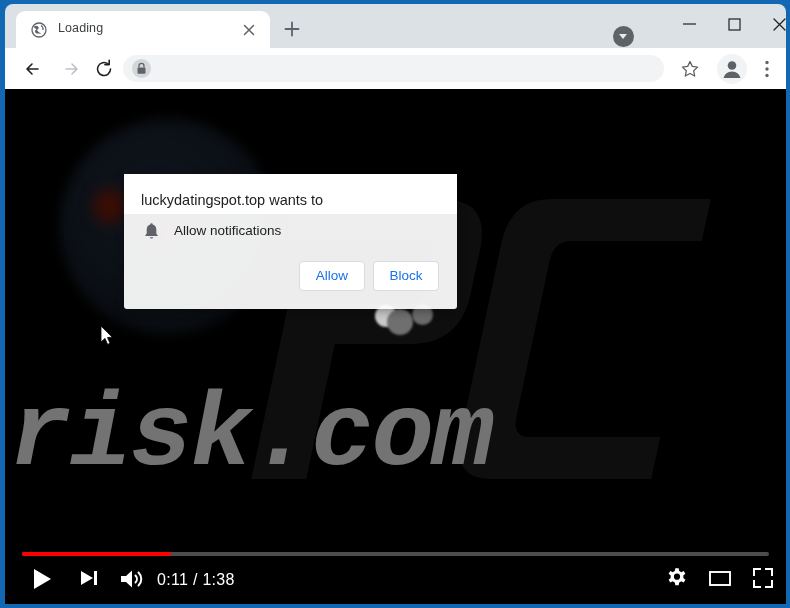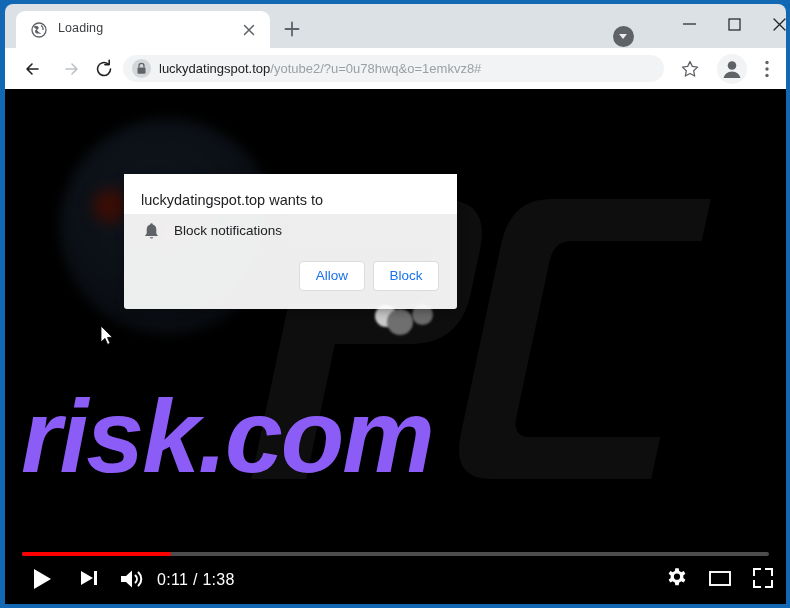--- a/index.html
+++ b/index.html
@@ -179,27 +179,27 @@
   #wm-pc {
     position: absolute;
     left: 190px; top: 90px;
     width: 560px; height: 340px;
     opacity: 1;
     pointer-events: none;
   }
 
   #wm-risk {
     position: absolute;
-    left: 16px; top: 288px;
-    font-family: Liberation Sans, sans-serif;
+    left: 4px; top: 288px;
+    font-family: Liberation Mono, monospace;
     font-size: 104px;
     font-weight: bold;
     font-style: italic;
     letter-spacing: -2px;
-    color: #8b5cf6;
+    color: #737373;
     white-space: nowrap;
     pointer-events: none;
     user-select: none;
   }
 
   
   #blob {
     position: absolute;
     left: 55px; top: 30px;
     width: 215px; height: 215px;
@@ -415,21 +415,20 @@
       </svg>
     </div>
 
     <div id="omnibox">
       <span id="omnibox-lock">
         <svg width="19" height="19" viewBox="0 0 19 19">
           <rect x="5.5" y="8.5" width="8" height="6.2" rx="1" fill="#5f6368"></rect>
           <path d="M7 8.5 V6.8 A2.5 2.5 0 0 1 12 6.8 V8.5" fill="none" stroke="#5f6368" stroke-width="1.3"></path>
         </svg>
       </span>
-      <span id="omnibox-url"><b>luckydatingspot.top</b><span>/yotube2/?u=0u78hwq&amp;o=1emkvz8#</span></span>
     </div>
 
     <div id="btn-bookmark">
       <svg width="26" height="26" viewBox="0 0 26 26">
         <path d="M13 5.5 L15.3 10.4 L20.6 11.1 L16.7 14.8 L17.7 20 L13 17.5 L8.3 20 L9.3 14.8 L5.4 11.1 L10.7 10.4 Z" fill="none" stroke="#5f6368" stroke-width="1.3" stroke-linejoin="round"></path>
       </svg>
     </div>
 
     <div id="btn-profile">
       <svg width="30" height="30" viewBox="0 0 30 30">
@@ -535,20 +534,20 @@
         </span>
       </div>
 
       <span id="perm-bell">
         <svg width="17" height="19" viewBox="0 0 17 19">
           <path d="M8.5 1.3 A1.3 1.3 0 0 1 9.8 2.6 A5.2 5.2 0 0 1 13.3 7.5 V11.5 L15 14 H2 L3.7 11.5 V7.5 A5.2 5.2 0 0 1 7.2 2.6 A1.3 1.3 0 0 1 8.5 1.3 Z" fill="#5f6368"></path>
           <path d="M6.6 15.2 A2 2 0 0 0 10.4 15.2 Z" fill="#5f6368"></path>
         </svg>
       </span>
 
-      <span id="perm-option-label">Block notifications</span>
+      <span id="perm-option-label">Allow notifications</span>
 
       <div id="perm-block" class="perm-btn">Block</div>
       <div id="perm-allow" class="perm-btn">Allow</div>
     </div>
 
   </div>
 </div>
 
 </body></html>

